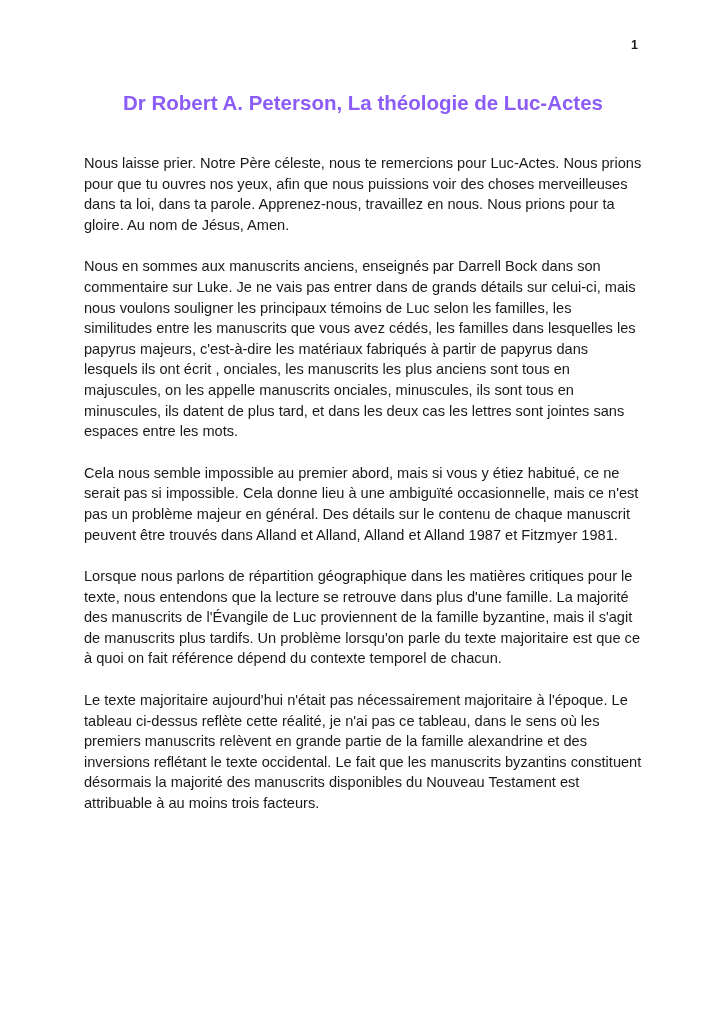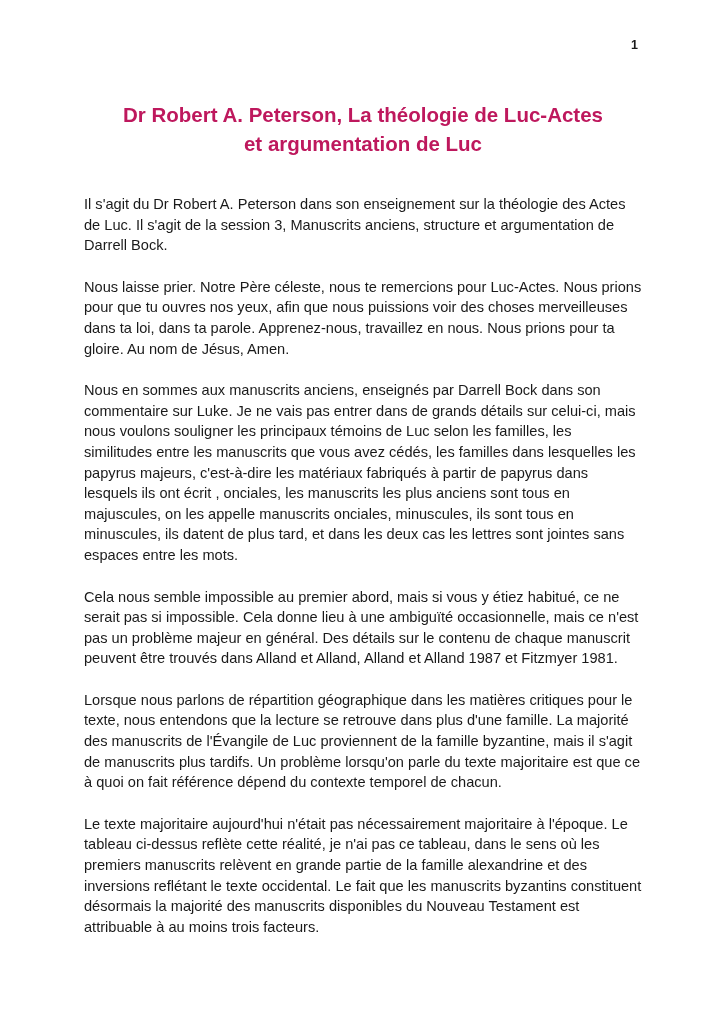--- a/index.html
+++ b/index.html
@@ -25,26 +25,26 @@
     font-weight: bold;
     color: #1a1a1a;
   }
   .content {
     position: absolute;
     top: 88px;
     left: 84px;
     right: 82px;
   }
   .doc-title {
-    margin: 12px 0 36px 0;
+    margin: 0 0 36px 0;
     text-align: center;
     font-size: 20.5px;
     font-weight: bold;
     line-height: 29px;
-    color: #be185d;
+    color: #8b5cf6;
   }
   .doc-title .title-line {
     display: block;
   }
   .body-text p {
     margin: 0 0 21px 0;
     font-size: 14.6px;
     line-height: 20.6px;
     text-align: left;
     color: #1a1a1a;
@@ -54,25 +54,23 @@
 <body>
 
 <div class="doc-page">
 
   <div class="page-number">1</div>
 
   <div class="content">
 
     <h1 class="doc-title">
       <span class="title-line">Dr Robert A. Peterson, La théologie de Luc-Actes</span>
-      <span class="title-line">et argumentation de Luc</span>
     </h1>
 
     <div class="body-text">
-      <p>Il s'agit du Dr Robert A. Peterson dans son enseignement sur la théologie des Actes de Luc. Il s'agit de la session 3, Manuscrits anciens, structure et argumentation de Darrell Bock.</p>
       <p>Nous laisse prier. Notre Père céleste, nous te remercions pour Luc-Actes. Nous prions pour que tu ouvres nos yeux, afin que nous puissions voir des choses merveilleuses dans ta loi, dans ta parole. Apprenez-nous, travaillez en nous. Nous prions pour ta gloire. Au nom de Jésus, Amen.</p>
       <p>Nous en sommes aux manuscrits anciens, enseignés par Darrell Bock dans son commentaire sur Luke. Je ne vais pas entrer dans de grands détails sur celui-ci, mais nous voulons souligner les principaux témoins de Luc selon les familles, les similitudes entre les manuscrits que vous avez cédés, les familles dans lesquelles les papyrus majeurs, c'est-à-dire les matériaux fabriqués à partir de papyrus dans lesquels ils ont écrit , onciales, les manuscrits les plus anciens sont tous en majuscules, on les appelle manuscrits onciales, minuscules, ils sont tous en minuscules, ils datent de plus tard, et dans les deux cas les lettres sont jointes sans espaces entre les mots.</p>
       <p>Cela nous semble impossible au premier abord, mais si vous y étiez habitué, ce ne serait pas si impossible. Cela donne lieu à une ambiguïté occasionnelle, mais ce n'est pas un problème majeur en général. Des détails sur le contenu de chaque manuscrit peuvent être trouvés dans Alland et Alland, Alland et Alland 1987 et Fitzmyer 1981.</p>
       <p>Lorsque nous parlons de répartition géographique dans les matières critiques pour le texte, nous entendons que la lecture se retrouve dans plus d'une famille. La majorité des manuscrits de l'Évangile de Luc proviennent de la famille byzantine, mais il s'agit de manuscrits plus tardifs. Un problème lorsqu'on parle du texte majoritaire est que ce à quoi on fait référence dépend du contexte temporel de chacun.</p>
       <p>Le texte majoritaire aujourd'hui n'était pas nécessairement majoritaire à l'époque. Le tableau ci-dessus reflète cette réalité, je n'ai pas ce tableau, dans le sens où les premiers manuscrits relèvent en grande partie de la famille alexandrine et des inversions reflétant le texte occidental. Le fait que les manuscrits byzantins constituent désormais la majorité des manuscrits disponibles du Nouveau Testament est attribuable à au moins trois facteurs.</p>
     </div>
 
   </div>
 
 </div>

